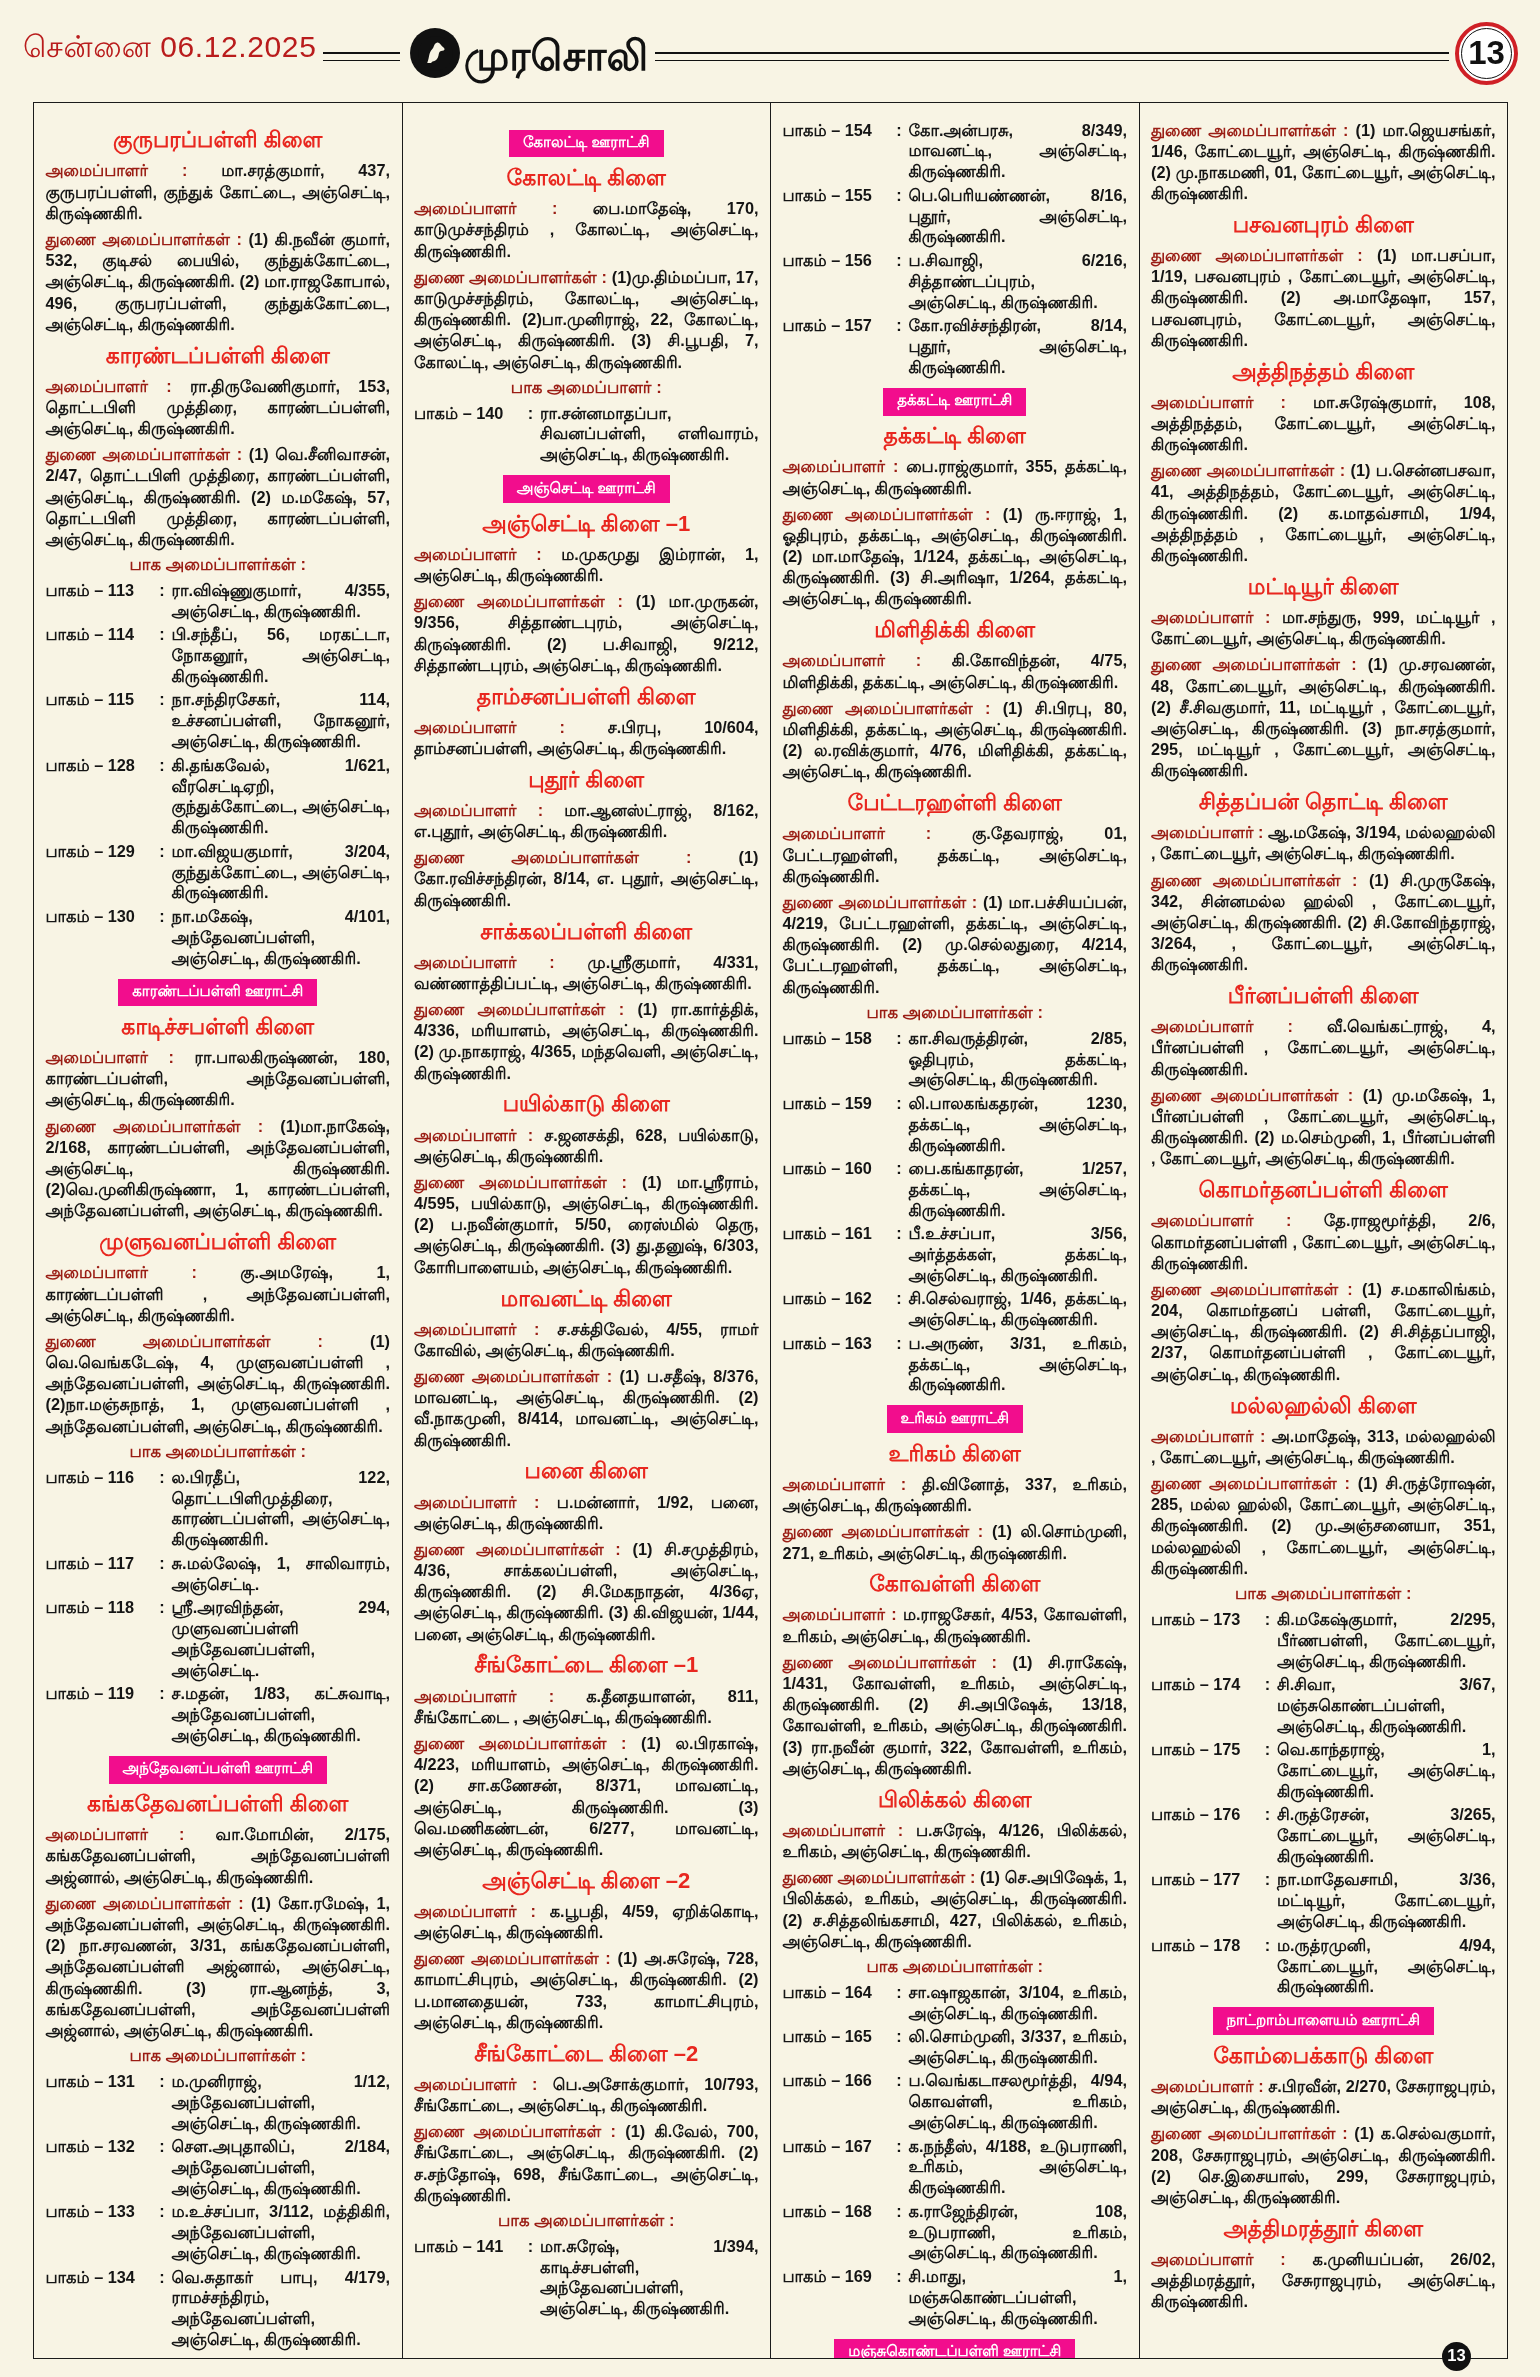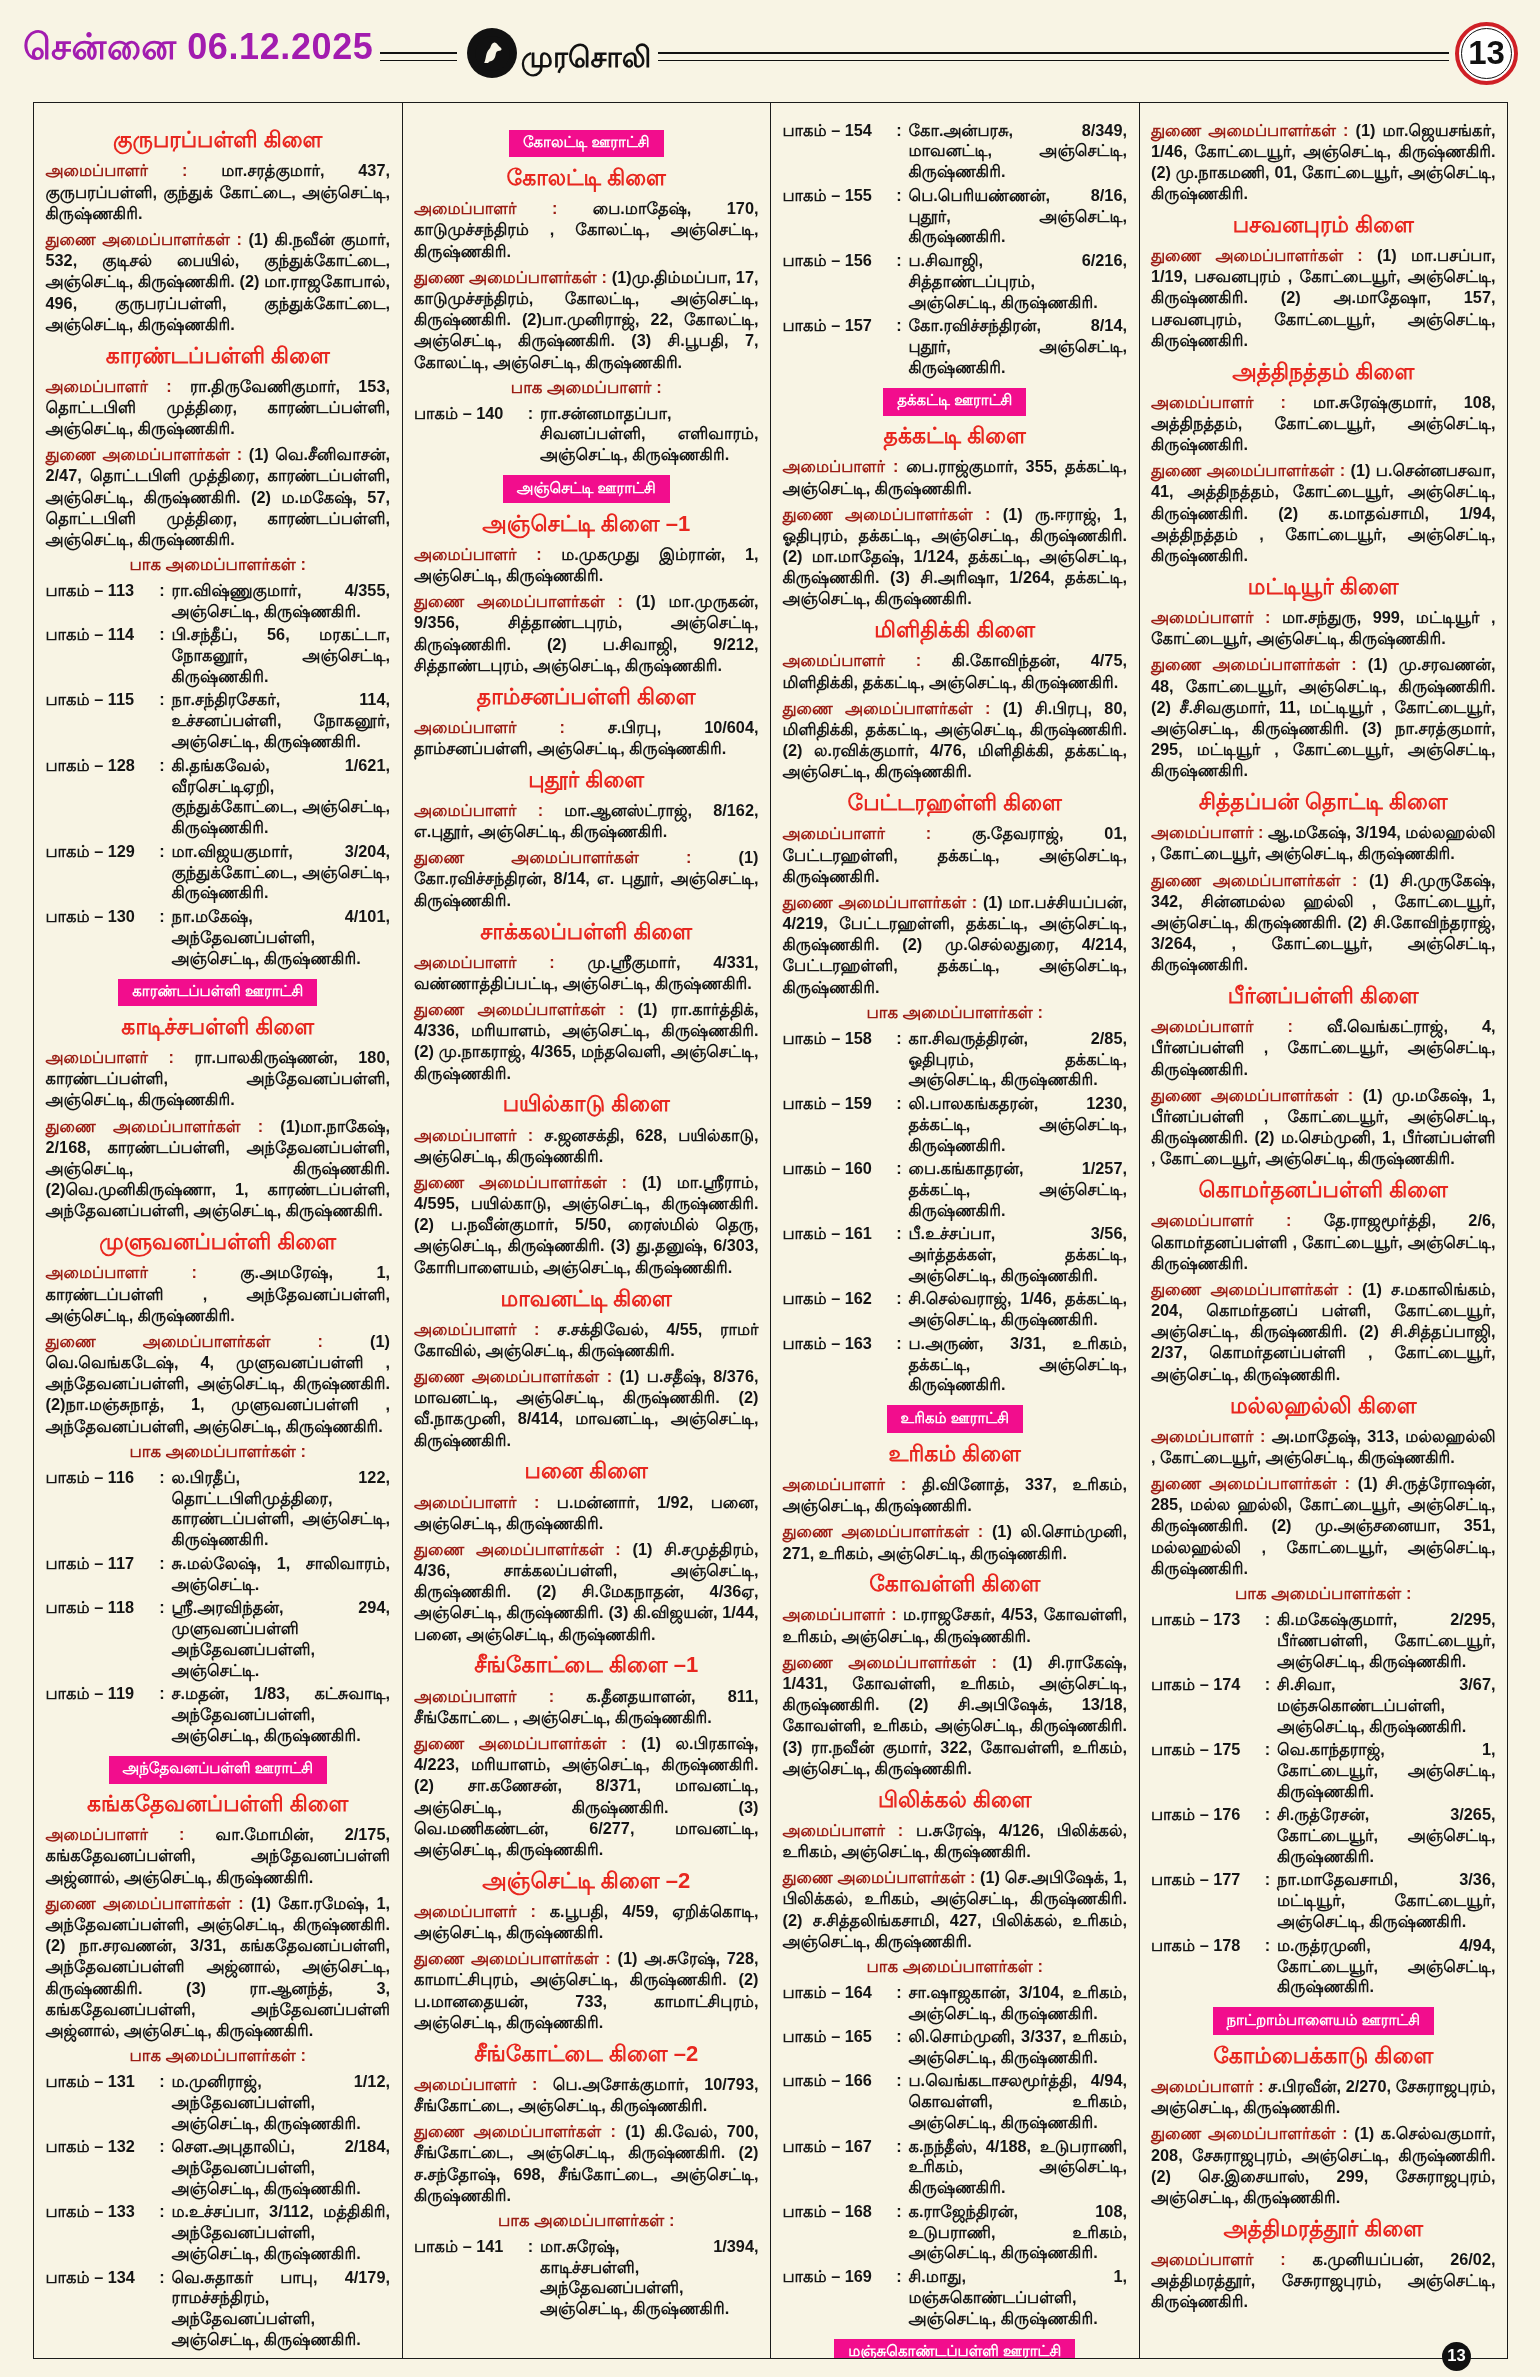--- a/index.html
+++ b/index.html
@@ -1,24 +1,24 @@
 <!DOCTYPE html>
 <html style="font-size:10.2px"><head>
 <meta charset="utf-8">
 <style>
   html,body{margin:0;padding:0;background:#e8e4d4;}
   .page{position:relative;width:1541px;height:2377px;background:#f8f4e4;
         font-family:"Liberation Sans","DejaVu Sans",sans-serif;color:#151515;overflow:hidden;}
   
   .masthead{position:absolute;top:0;left:0;right:0;height:97px;display:flex;align-items:center;padding:0 23px;box-sizing:border-box;}
-  .mh-date{font-size:36px;font-weight:bold;color:#a21caf;white-space:nowrap;letter-spacing:0.6px;}
+  .mh-date{font-size:30px;font-weight:normal;color:#b91c1c;white-space:nowrap;letter-spacing:0.6px;}
   .mh-rule{height:6.4px;border-top:2.6px solid #111;border-bottom:1.9px solid #111;flex:1 1 auto;margin:16.6px 6.4px 0 6.4px;}
   .mh-rule.short{flex:0 0 77px;}
   .mh-logo{width:50px;height:50px;border-radius:50%;background:#111;display:flex;align-items:center;justify-content:center;margin:9px 3.8px 0 3.8px;flex:0 0 auto;}
-  .mh-name{font-size:29px;font-weight:bold;color:#111;white-space:nowrap;margin-top:21px;}
+  .mh-name{font-size:41px;font-weight:bold;color:#111;white-space:nowrap;margin-top:21px;}
   .mh-pageno{width:55px;height:55px;border-radius:50%;background:#fff;border:4.5px solid #cf2026;outline:1.9px solid #111;outline-offset:-7.7px;
              display:flex;align-items:center;justify-content:center;font-size:33px;font-weight:bold;color:#111;margin-top:9px;flex:0 0 auto;}
   
   .frame{position:absolute;top:102px;left:33px;right:33px;bottom:18px;border:1.9px solid #1b1b1b;background:#f8f4e4;display:flex;}
   .col{flex:1 1 0;padding:16.6px 11.5px 12.8px 11.5px;box-sizing:border-box;overflow:hidden;}
   .col + .col{border-left:1.9px solid #1b1b1b;}
   
   .ooratchi-wrap{text-align:center;margin:10.2px 0 2.6px 0;}
   .ooratchi{display:inline-block;background:#f20d8d;color:#ffffff;font-weight:bold;font-size:15px;padding:3.2px 14px 4.5px 14px;}
   .branch{color:#e8271f;font-weight:bold;font-size:22px;text-align:center;margin:7.7px 0 5.1px 0;}

